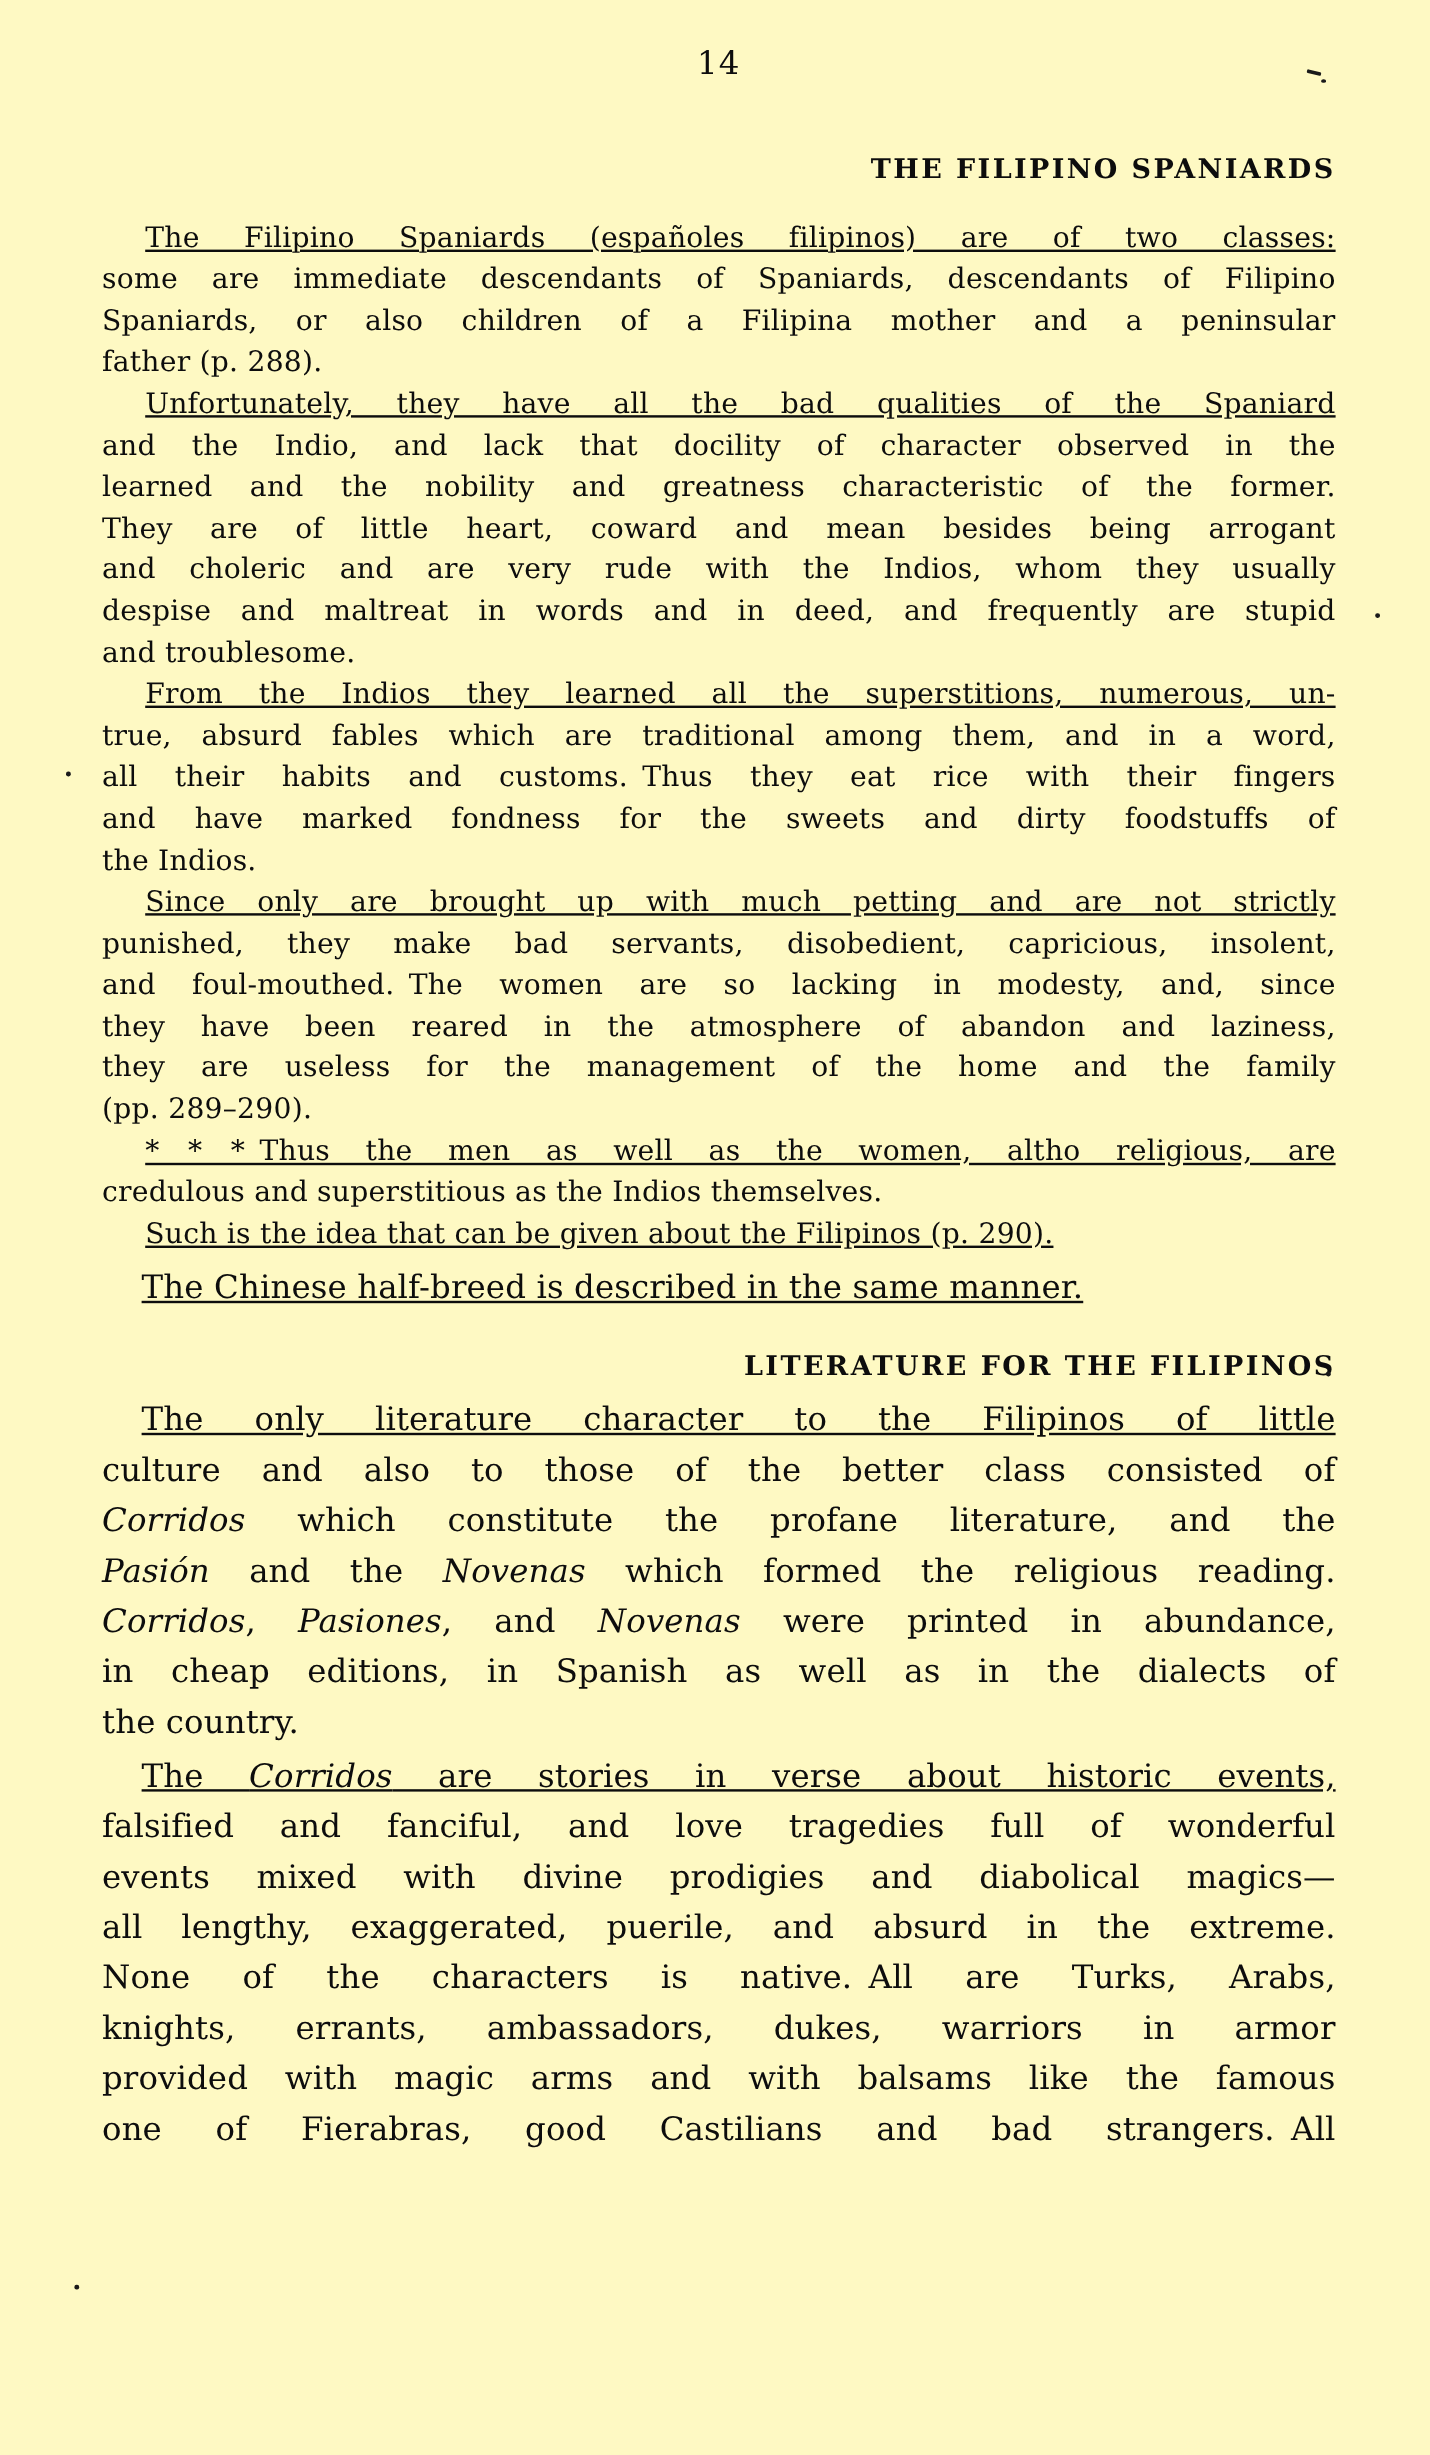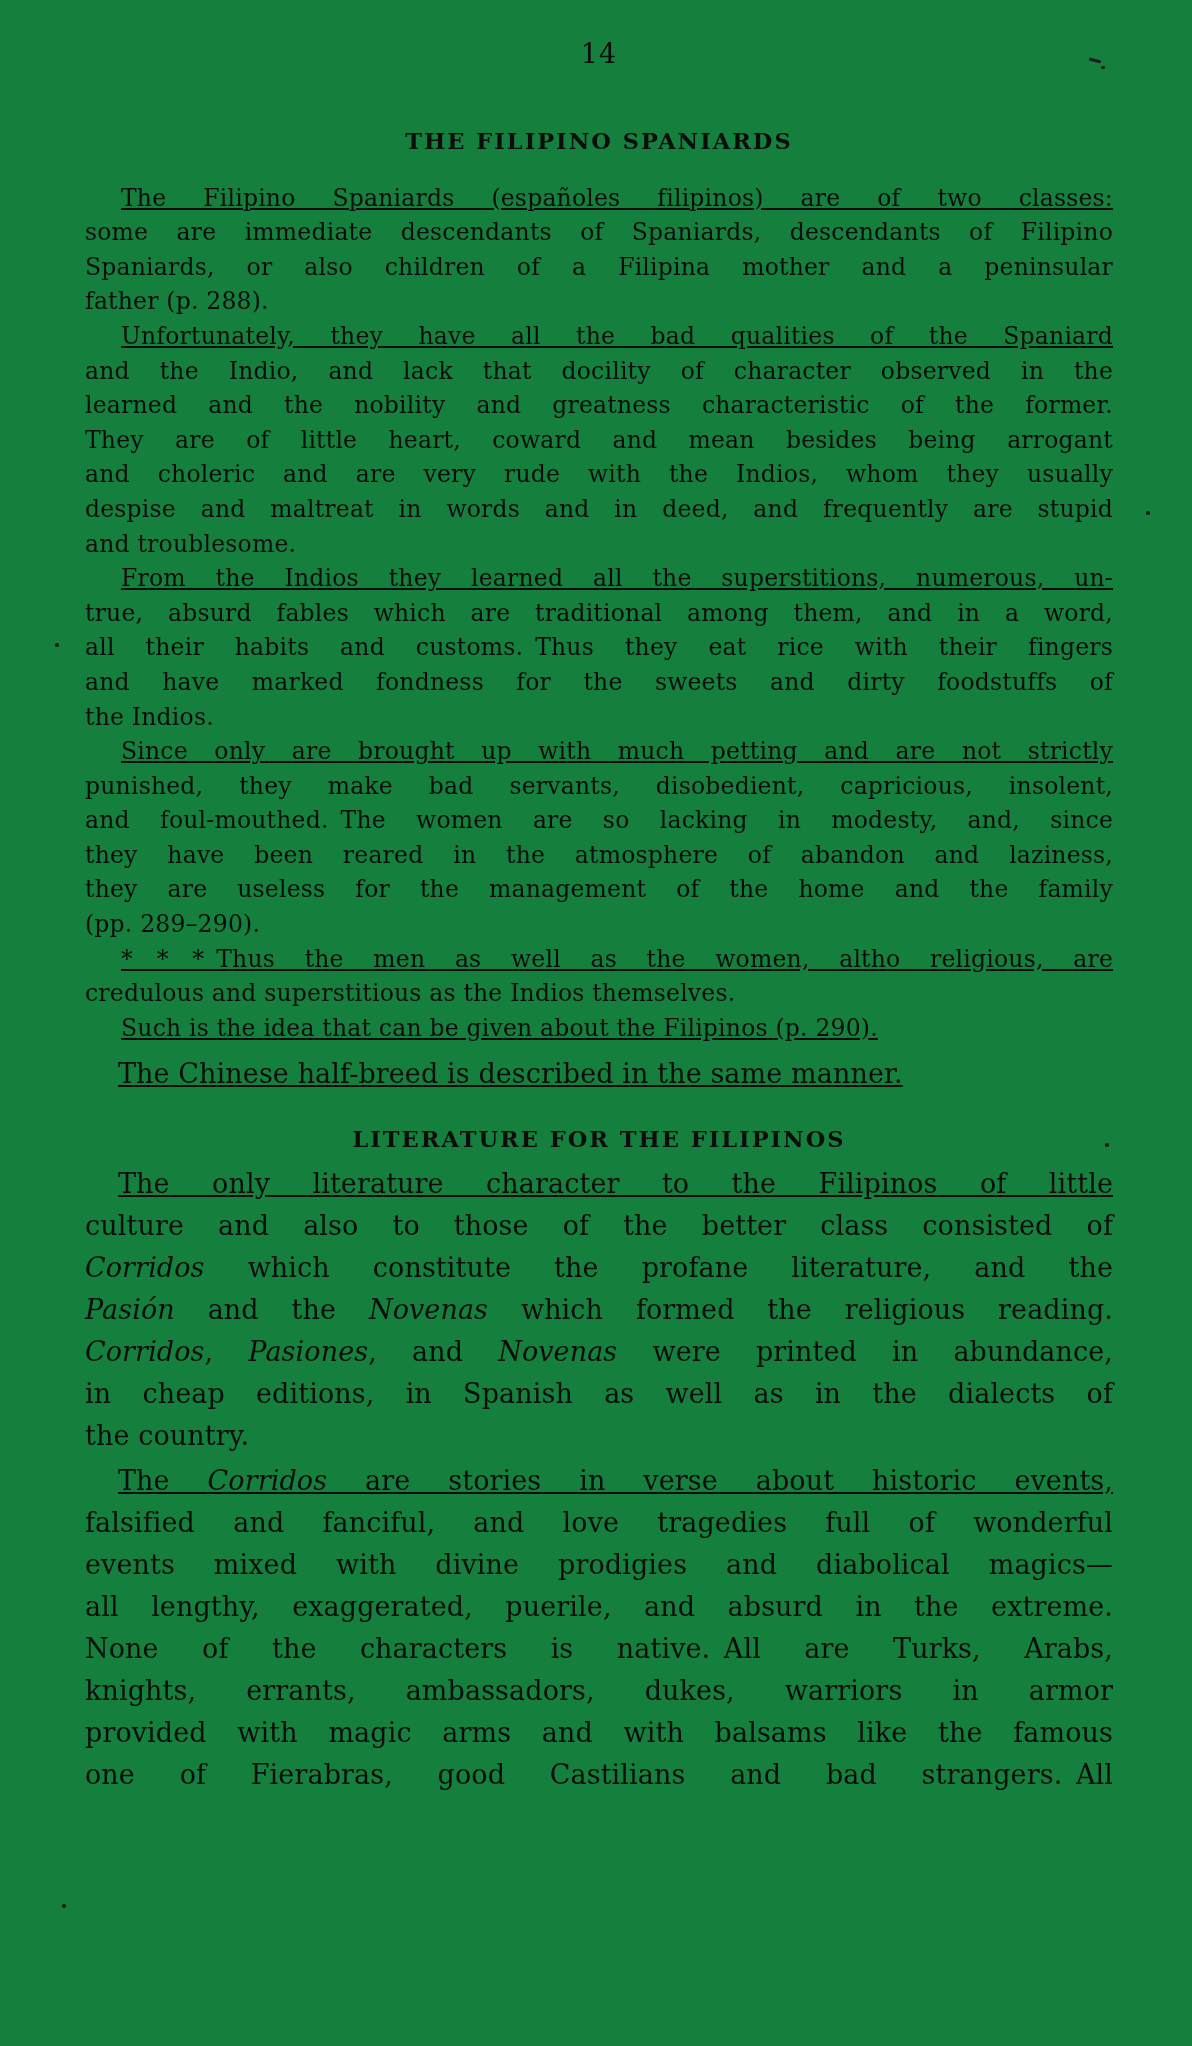--- a/index.html
+++ b/index.html
@@ -5,38 +5,38 @@
   html, body {
     margin: 0; padding: 0;
     width: 1192px; height: 2046px;
     background: #ffffff;
     overflow: hidden;
   }
   .page {
     position: absolute; inset: 0;
     font-family: "DejaVu Serif", "Liberation Serif", serif;
     color: #0d0d0d;
-    background: #15803d;
+    background: #fef9c3;
   }
   .column {
     margin-left: 85px;
     width: 1028px;
   }
   .pageno {
     margin-top: 36px;
     text-align: center;
     font-size: 27px;
     line-height: 36px;
     letter-spacing: 1px;
   }
   .heading {
     font-weight: bold;
     font-size: 22.5px;
     line-height: 34.6px;
-    text-align: center;
+    text-align: right;
     letter-spacing: 2px;
   }
   .para .line {
     font-size: 23.5px;
     line-height: 34.6px;
     letter-spacing: 0.2px;
     text-align: justify;
     text-align-last: justify;
     text-justify: inter-word;
   }

